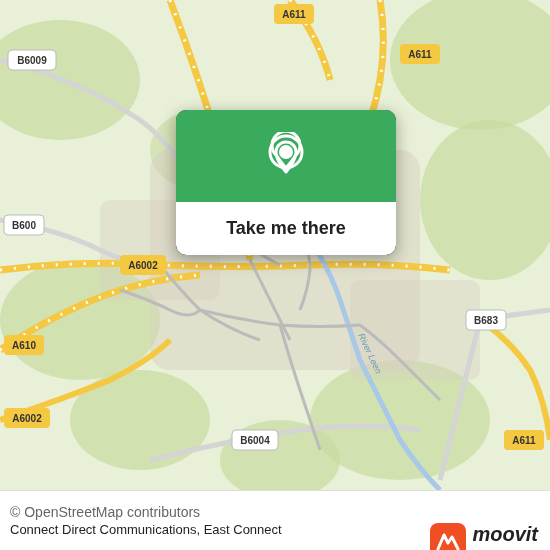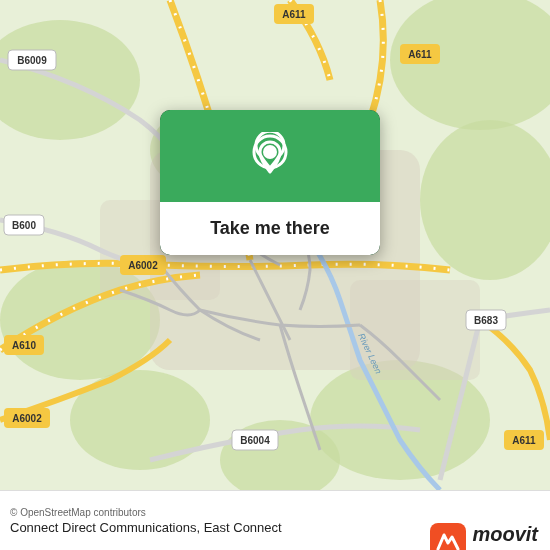--- a/index.html
+++ b/index.html
@@ -24,21 +24,21 @@
       width: 100%;
       height: 100%;
       position: absolute;
       top: 0; left: 0;
     }
 
     
     #cta-card {
       position: absolute;
       top: 110px;
-      left: 160px;
+      left: 176px;
       width: 220px;
       background: #14532d;
       border-radius: 10px;
       box-shadow: 0 4px 16px rgba(0,0,0,0.35);
       display: flex;
       flex-direction: column;
       align-items: center;
       padding: 0 0 0 0;
       overflow: hidden;
     }
@@ -83,21 +83,21 @@
       padding: 0 12px 0 10px;
     }
 
     #footer-left {
       display: flex;
       flex-direction: column;
       gap: 2px;
     }
 
     #osm-credit {
-      font-size: 10px;
+      font-size: 14px;
       color: #666;
     }
 
     #company-name {
       font-size: 13px;
       color: #222;
       font-weight: 500;
     }
 
     #moovit-logo {

